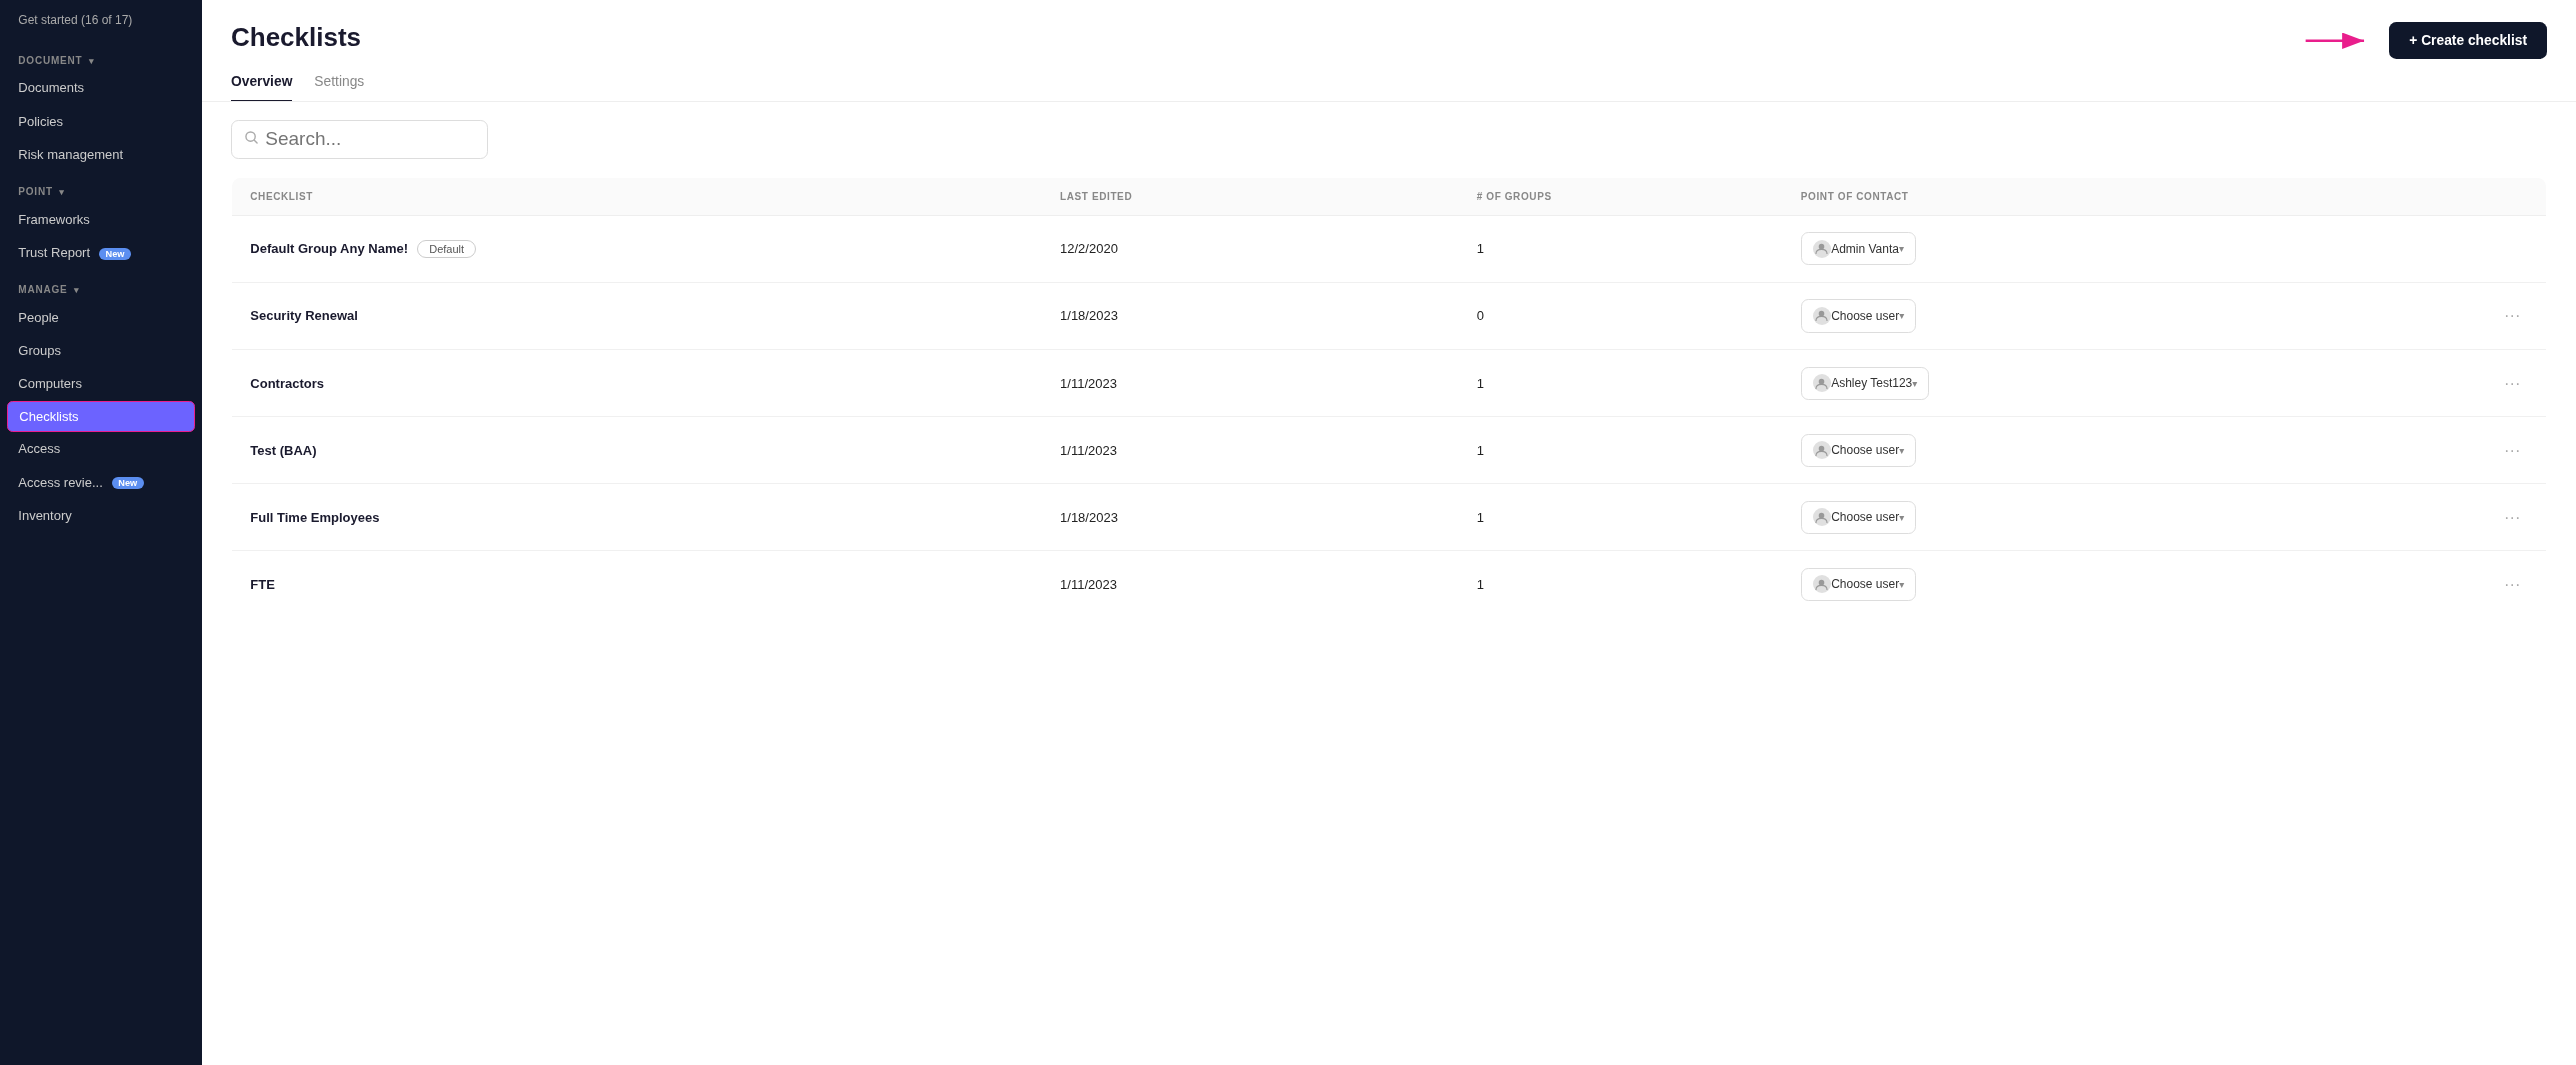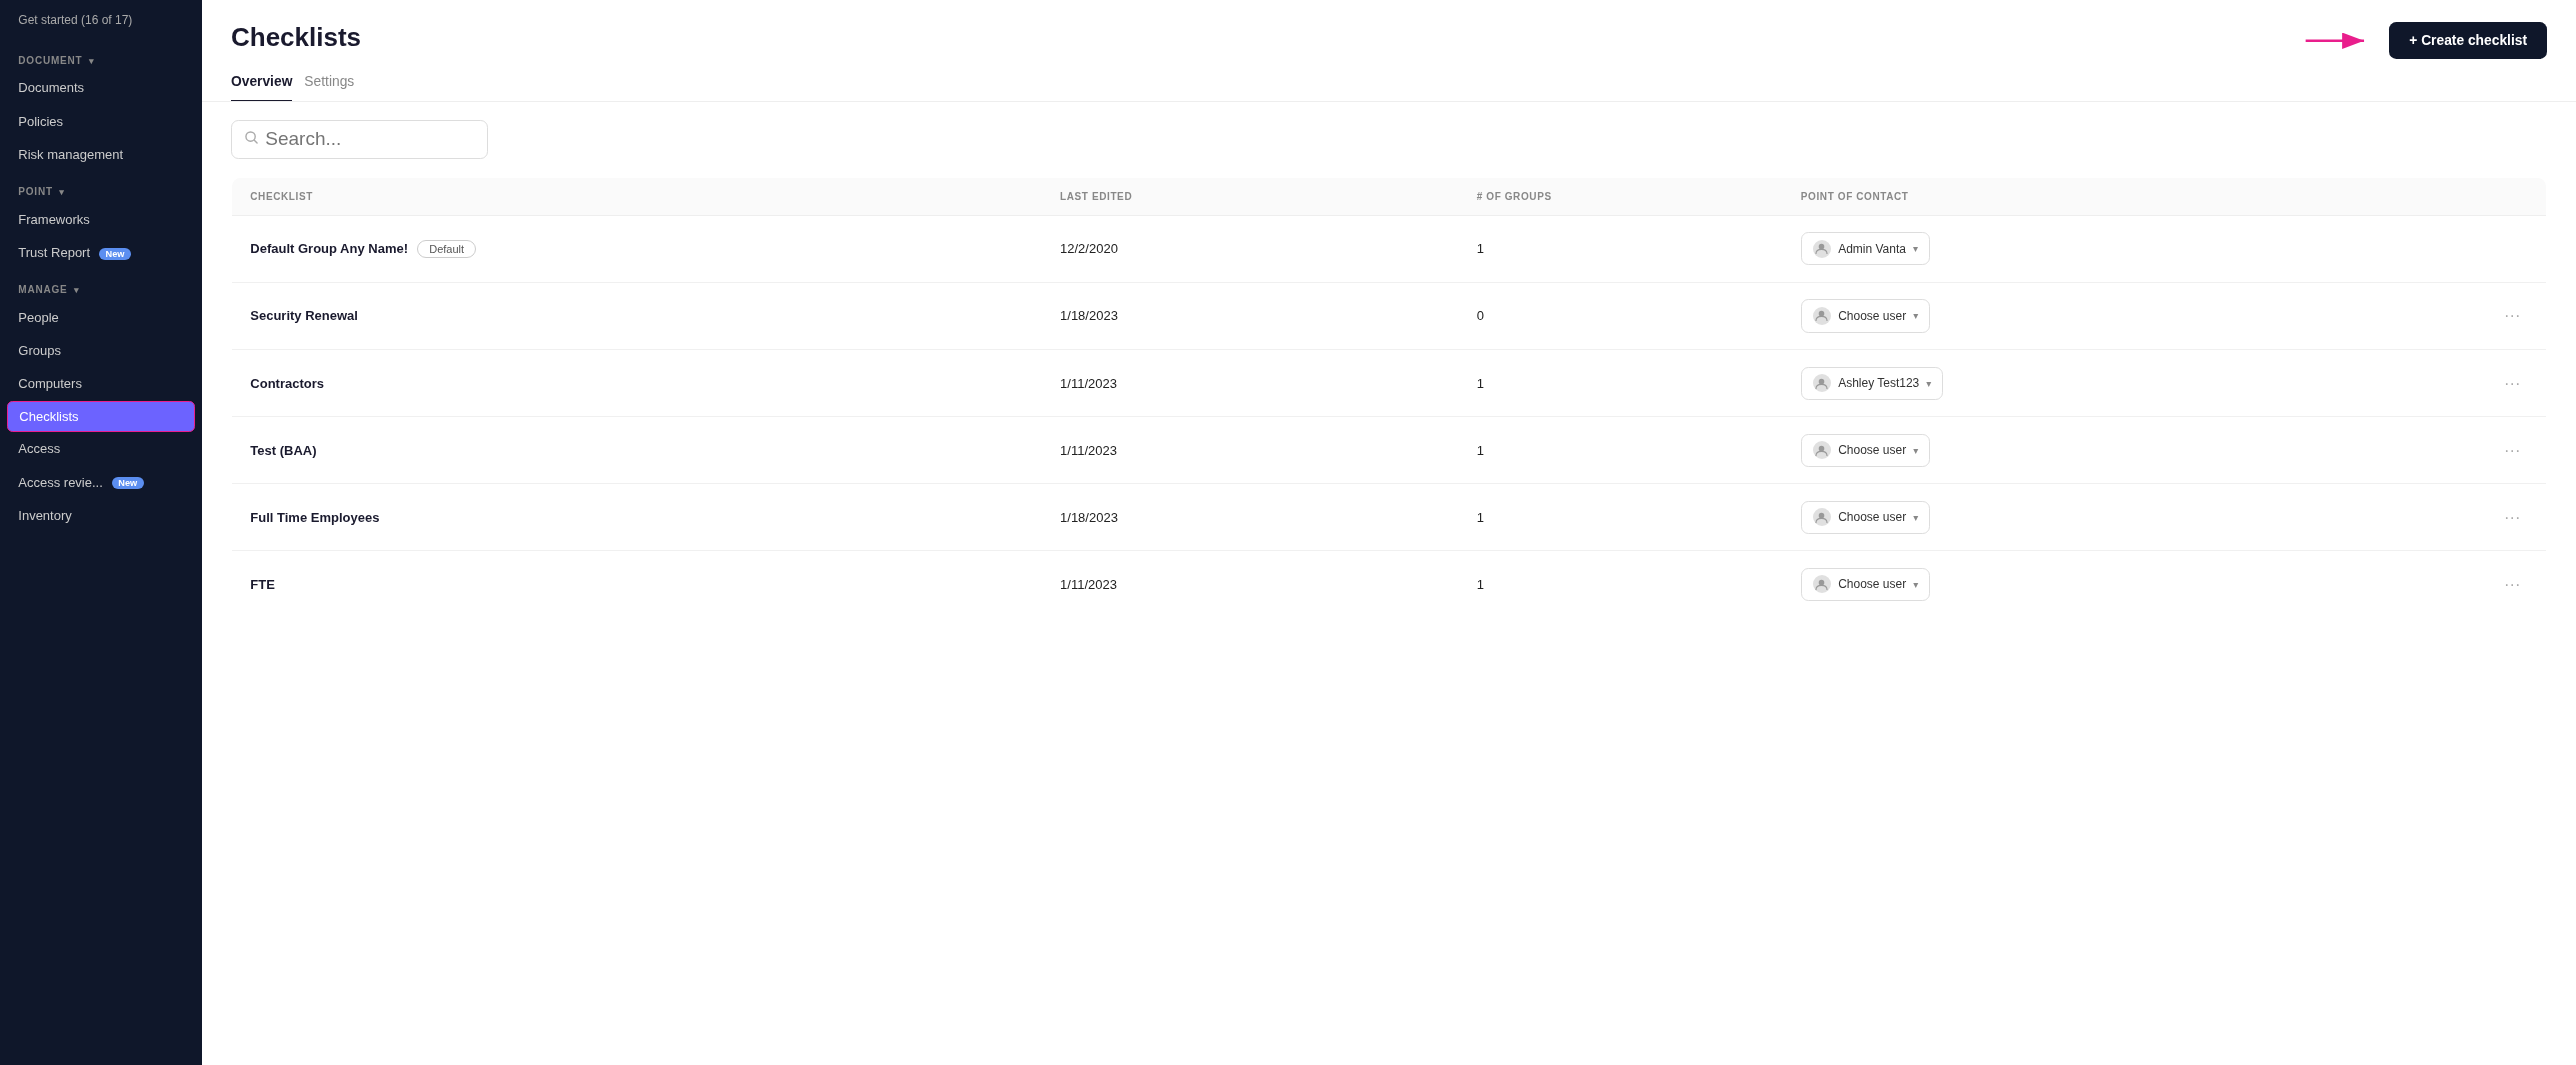--- a/index.html
+++ b/index.html
@@ -108,21 +108,21 @@
       width: 73px;
       height: 27.5px;
     }
     .header-right {
       display: flex;
       align-items: center;
     }
     .tabs {
       padding: 14.7px 29px 0 29px;
       display: flex;
-      gap: 12px;
+      gap: 22px;
       border-bottom: 0.9px solid #eee;
     }
     .tab {
       font-size: 13.8px;
       color: #888;
       padding-bottom: 11px;
       cursor: pointer;
       border-bottom: 1.8px solid transparent;
     }
     .tab.active {
@@ -188,21 +188,21 @@
       border-radius: 18.3px;
       padding: 1.8px 11px;
       font-size: 11px;
       color: #555;
       margin-left: 9.2px;
       font-weight: 400;
     }
     .user-select-btn {
       display: inline-flex;
       align-items: center;
-      gap: 7px;
+      gap: 0;
       border: 0.9px solid #ddd;
       border-radius: 7.3px;
       padding: 6.4px 11px;
       font-size: 12px;
       color: #333;
       cursor: pointer;
       background: #fff;
     }
     .user-select-btn .user-icon {
       width: 18.3px;

